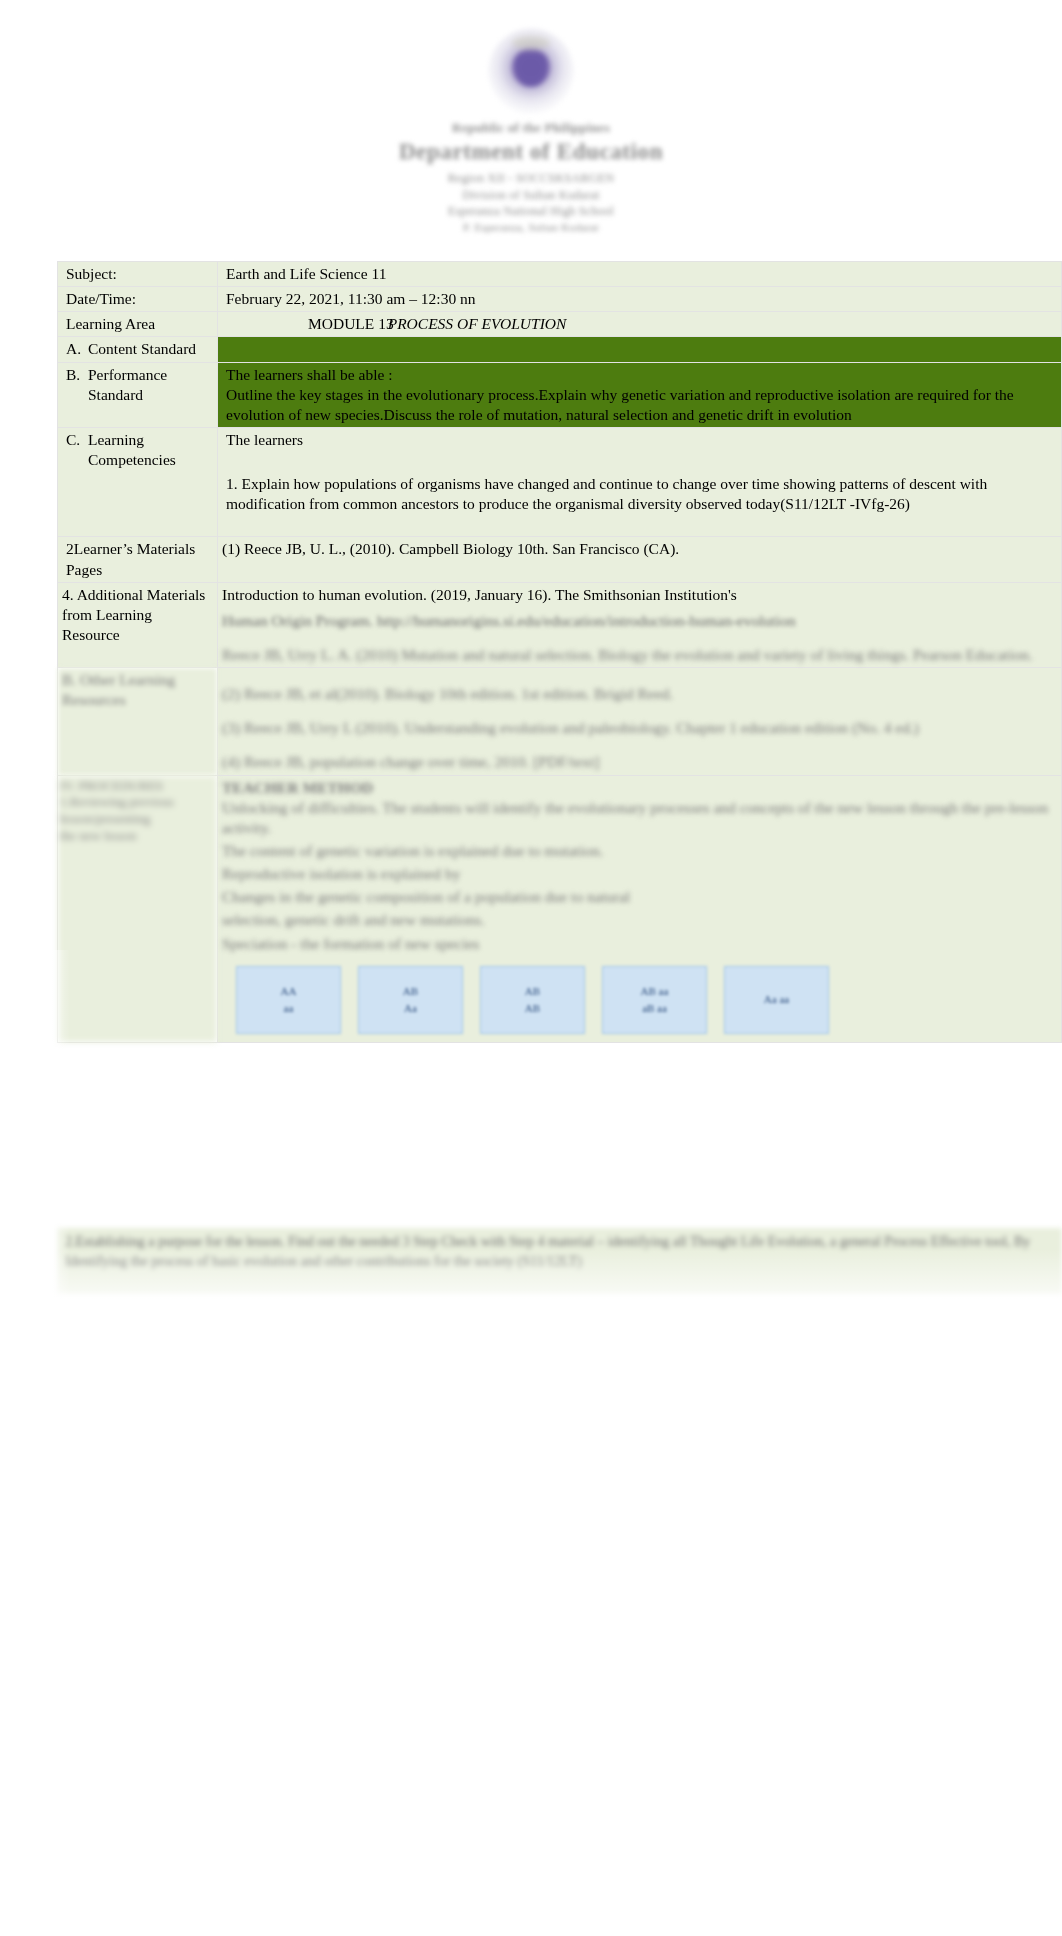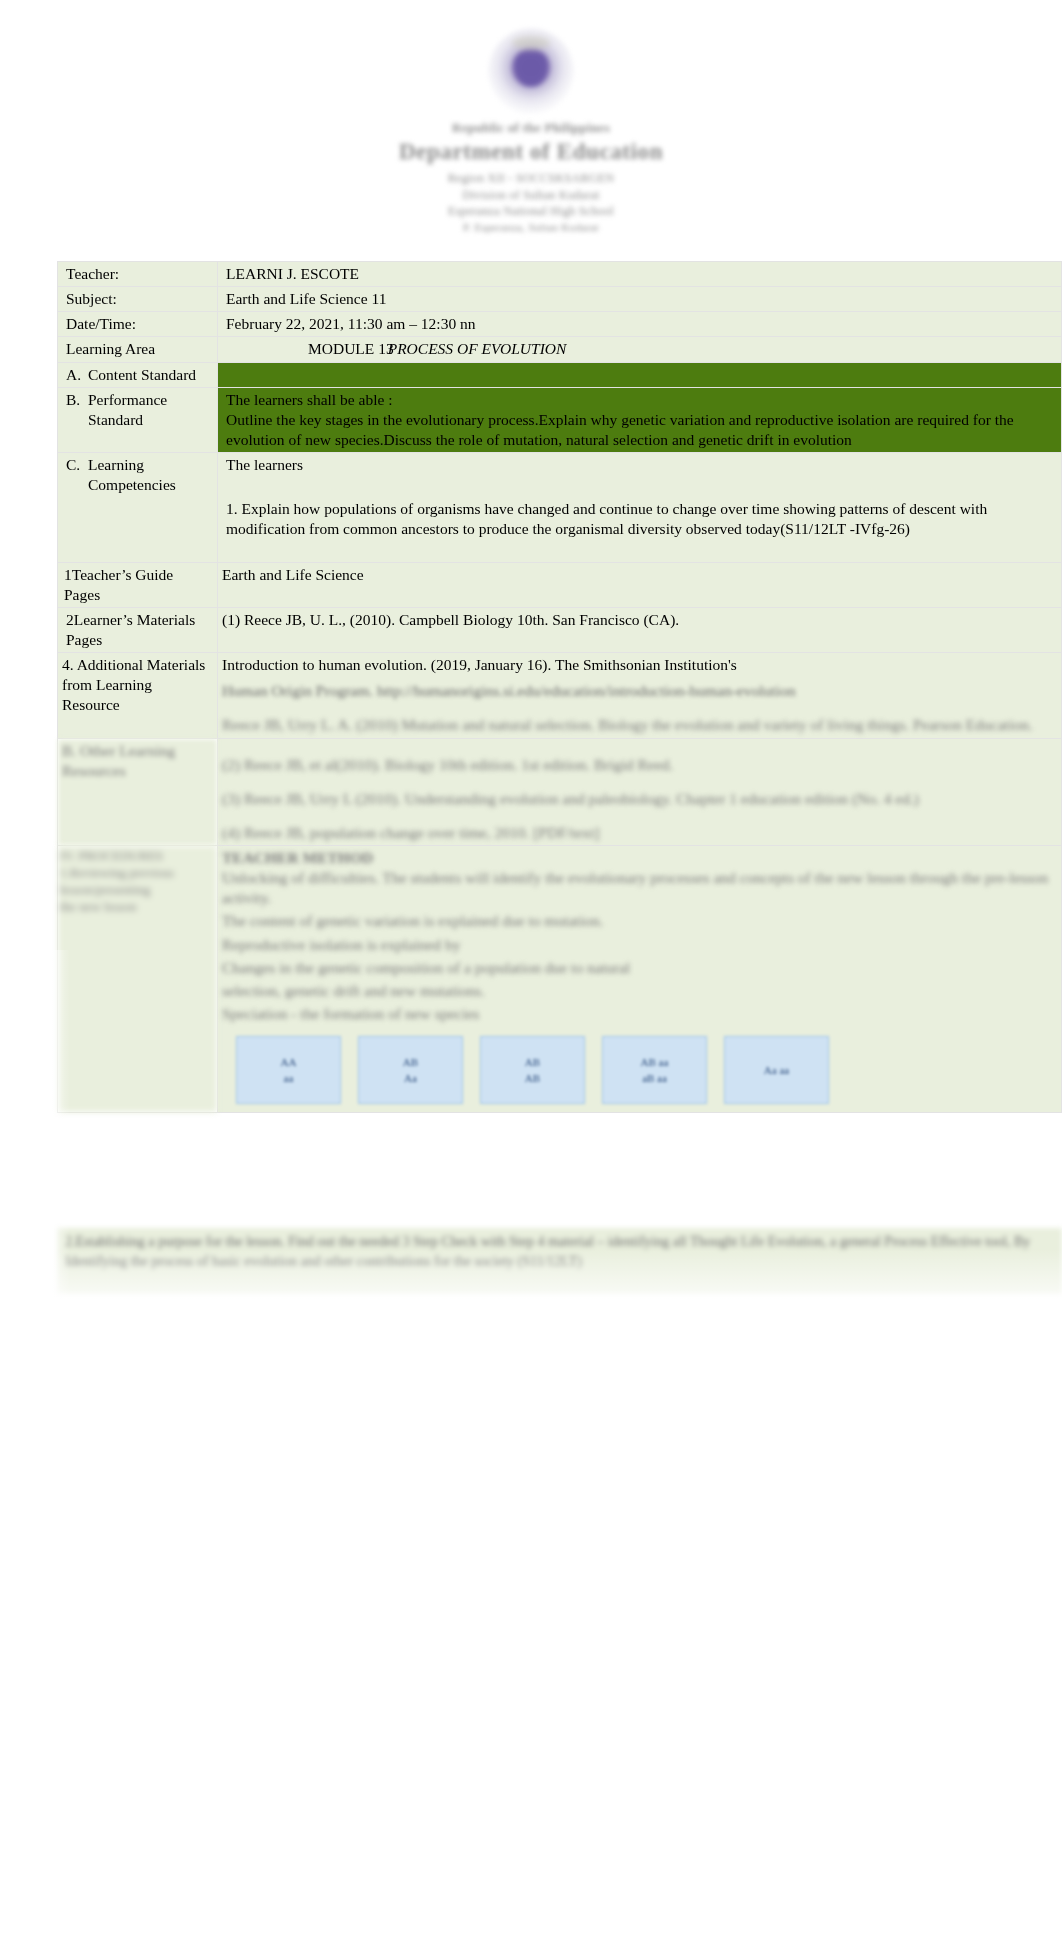--- a/index.html
+++ b/index.html
@@ -187,24 +187,20 @@
     <div class="lh-line lh-addr">P. Esperanza, Sultan Kudarat</div>
   </div>
 
   <table class="tbl">
     <colgroup>
       <col style="width:160px">
       <col>
     </colgroup>
     <tbody>
 
-      <tr>
-        <td class="lbl">Teacher:</td>
-        <td class="val">LEARNI J. ESCOTE</td>
-      </tr>
 
       <tr>
         <td class="lbl">Subject:</td>
         <td class="val">Earth and Life Science 11</td>
       </tr>
 
 
       <tr>
         <td class="lbl">Date/Time:</td>
         <td class="val">February 22, 2021, 11:30 am – 12:30 nn</td>
@@ -239,24 +235,20 @@
         <td class="val">
           <div>The learners</div>
           <div style="height:24px"></div>
           <div>1. Explain how populations of organisms have changed and continue to change over time showing patterns of descent with modification from common ancestors to produce the organismal diversity observed today(S11/12LT -IVfg-26)</div>
           <div style="height:20px"></div>
         </td>
       </tr>
 
 
 
-      <tr>
-        <td class="lbl" style="padding-left:6px">1Teacher’s Guide Pages</td>
-        <td class="val" style="padding-left:4px">Earth and Life Science</td>
-      </tr>
 
       <tr>
         <td class="lbl">
           <div>2Learner’s Materials</div>
           <div>Pages</div>
         </td>
         <td class="val" style="padding-left:4px">(1) Reece JB, U. L., (2010). Campbell Biology 10th. San Francisco (CA).</td>
       </tr>
 
 

